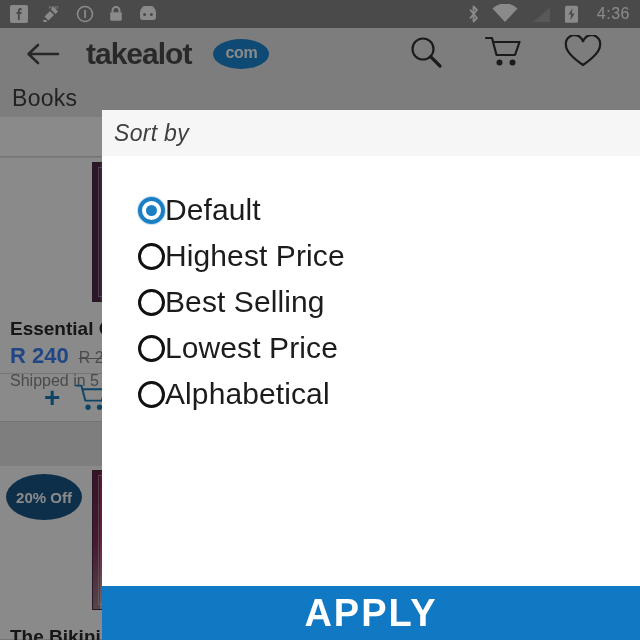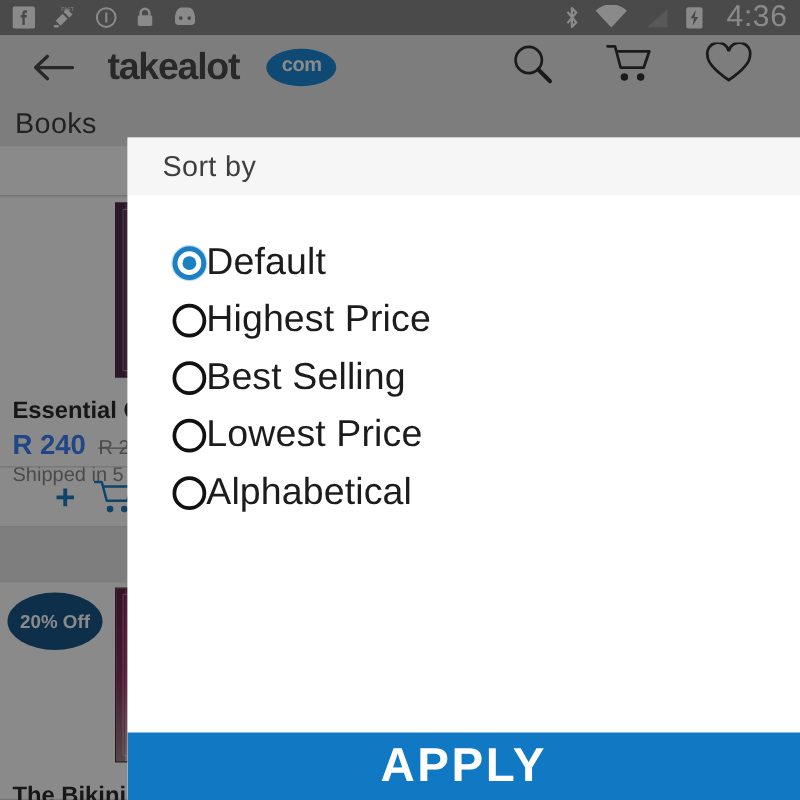--- a/index.html
+++ b/index.html
@@ -28,21 +28,21 @@
     width:640px; height:28px;
     background:#8a8a8a;
     display:flex; align-items:center;
     padding:0 10px;
     color:#ffffff;
   }
   .sb-left { display:flex; align-items:center; gap:14px; }
   .sb-right { display:flex; align-items:center; gap:12px; margin-left:auto; }
   .sb-ic { display:inline-flex; align-items:center; justify-content:center; }
   .sb-time {
-    font-size:24px; letter-spacing:0.5px; color:#ffffff;
+    font-size:16px; letter-spacing:0.5px; color:#ffffff;
     margin-left:6px; font-weight:400;
   }
 
   
   .toolbar {
     position:absolute; top:28px; left:0;
     width:640px; height:51px;
     background:#e8e8e8;
     display:flex; align-items:center;
   }
@@ -152,21 +152,22 @@
     left:102px; top:110px;
     width:538px; height:530px;
     background:#ffffff;
     display:flex; flex-direction:column;
     overflow:hidden;
   }
   .dlg-header {
     height:46px;
     background:#f6f6f6;
     display:flex; align-items:center;
-    padding-left:28px;
+    padding-left:12px;
+    font-style:italic;
   }
   .dlg-title { font-size:23px; color:#3f3f3f; letter-spacing:0.3px; }
 
   .dlg-body {
     flex:1;
     background:#ffffff;
     padding:39px 0 0 36px;
   }
   .opt-row {
     display:flex; align-items:center;

